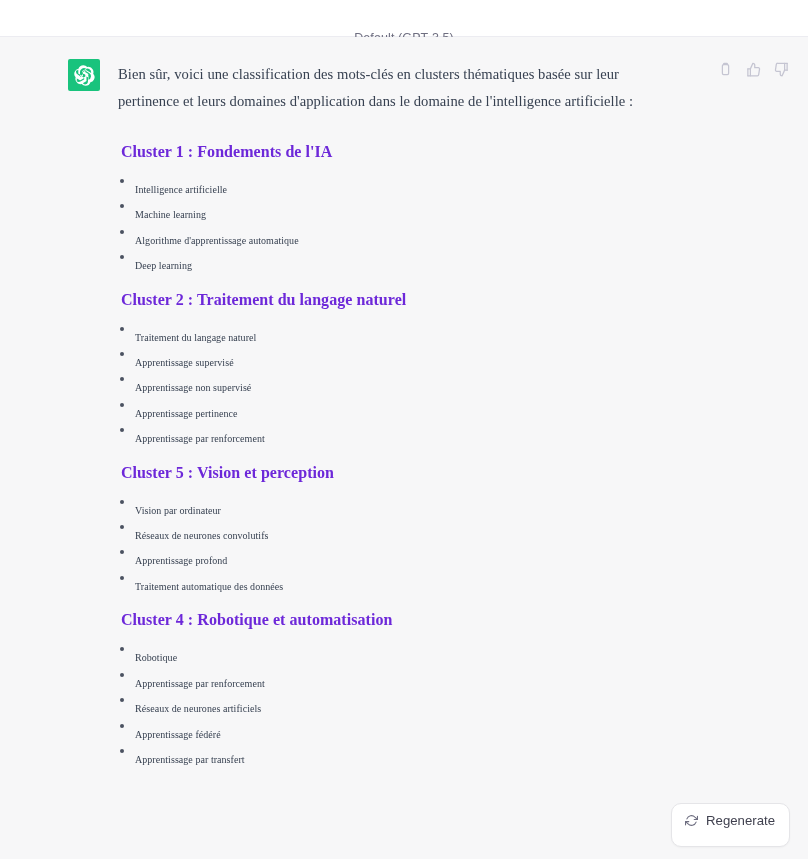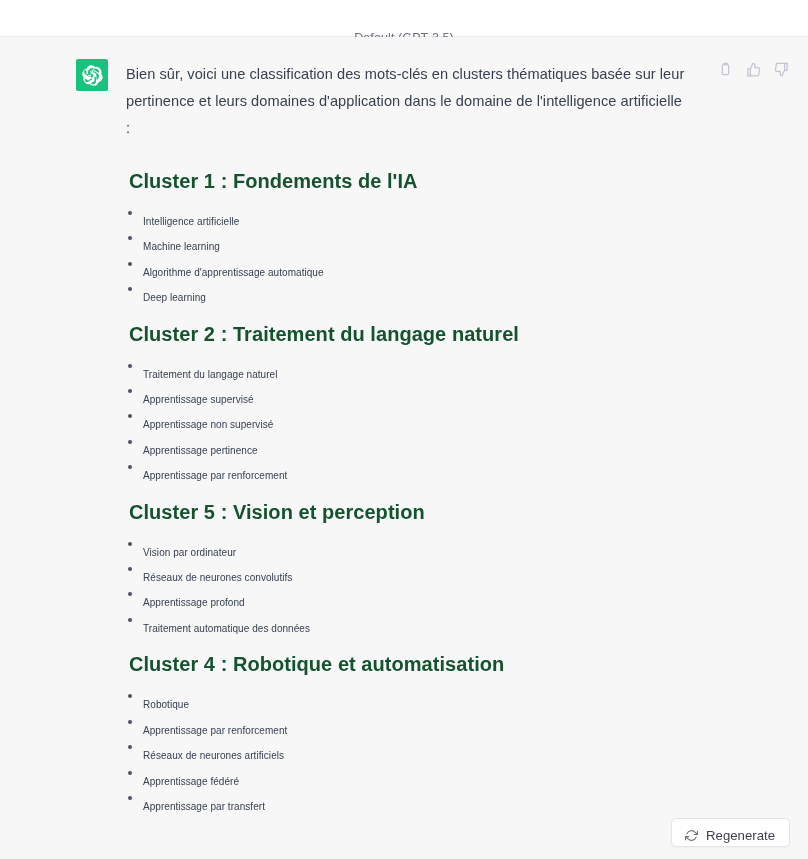--- a/index.html
+++ b/index.html
@@ -35,22 +35,23 @@
   
   .conversation {
     background: #f7f7f8;
     height: 822px;
     position: relative;
     overflow: hidden;
   }
 
   .message-group {
     display: flex;
-    padding: 22px 0 0 8px;
-    position: relative;
+    padding: 22px 0 0 0;
+    position: relative;
+    font-family: Liberation Serif, serif;
   }
 
   .avatar-col {
     width: 100px;
     flex: 0 0 100px;
     display: flex;
     justify-content: flex-end;
     padding-right: 0px;
   }
 
@@ -78,23 +79,23 @@
     color: #374151;
     margin: 0 0 0 0;
     padding-top: 2px;
     letter-spacing: 0.05px;
   }
 
   .cluster-block { margin-top: 12px; }
   .cluster-block.first { margin-top: 28px; }
 
   .cluster-heading {
-    font-size: 20px;
+    font-size: 16px;
     font-weight: bold;
-    color: #14532d;
+    color: #6d28d9;
     margin: 0 0 0 3px;
     letter-spacing: 0.05px;
   }
 
   .cluster-list {
     list-style: none;
     margin: 16px 0 0 0;
     padding: 0;
   }
   .cluster-list li {
@@ -139,22 +140,22 @@
   
   .regenerate-btn {
     position: absolute;
     right: 18px;
     bottom: 12px;
     display: inline-flex;
     align-items: center;
     gap: 8px;
     background: #ffffff;
     border: 1px solid #e5e5e8;
-    border-radius: 5px;
-    padding: 9px 14px 3px 12px;
+    border-radius: 10px;
+    padding: 9px 14px 18px 12px;
     font-size: 13.2px;
     color: #40414f;
     cursor: pointer;
     box-shadow: 0 1px 2px rgba(0,0,0,0.035);
     white-space: nowrap;
   }
   .regenerate-btn .regen-icon {
     width: 14px;
     height: 14px;
     color: #6e6e80;

